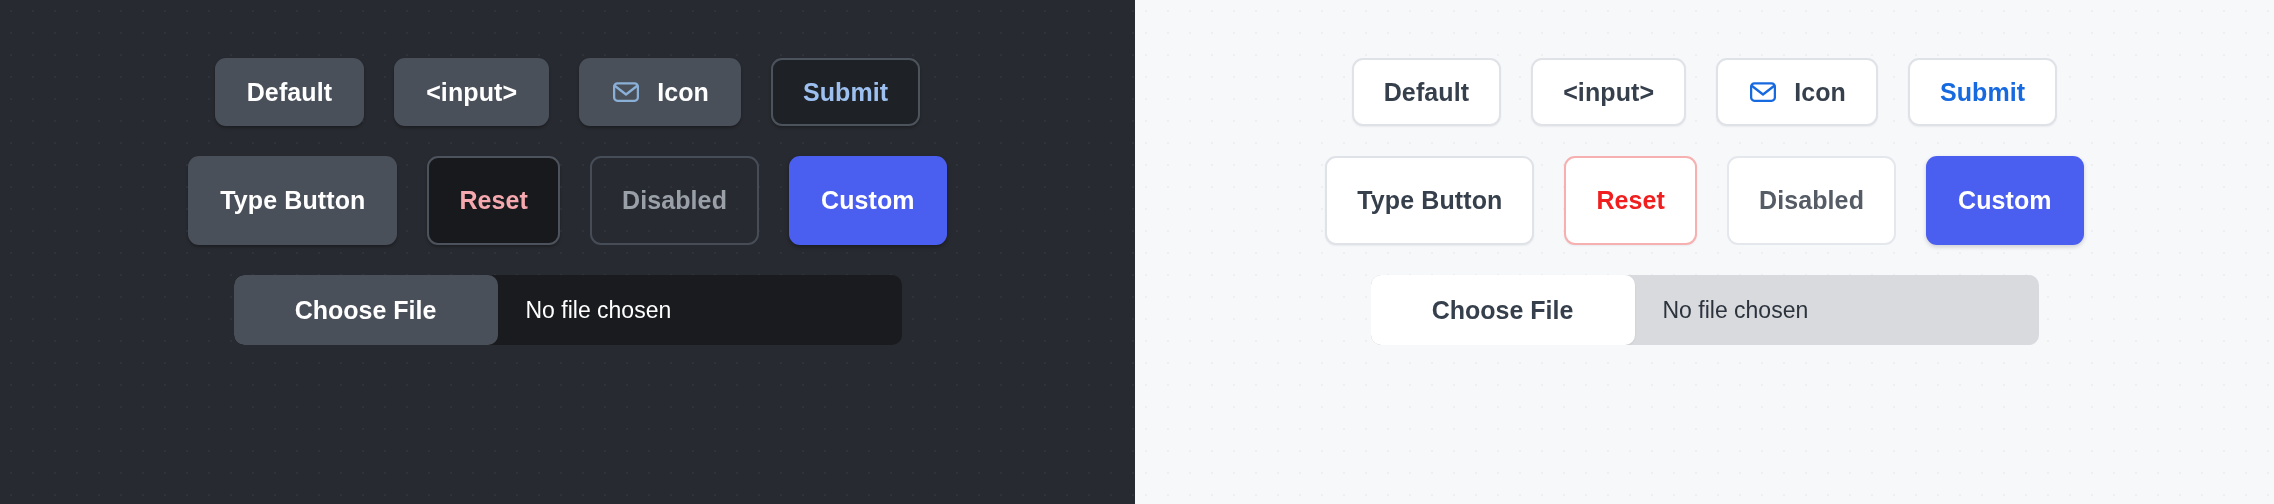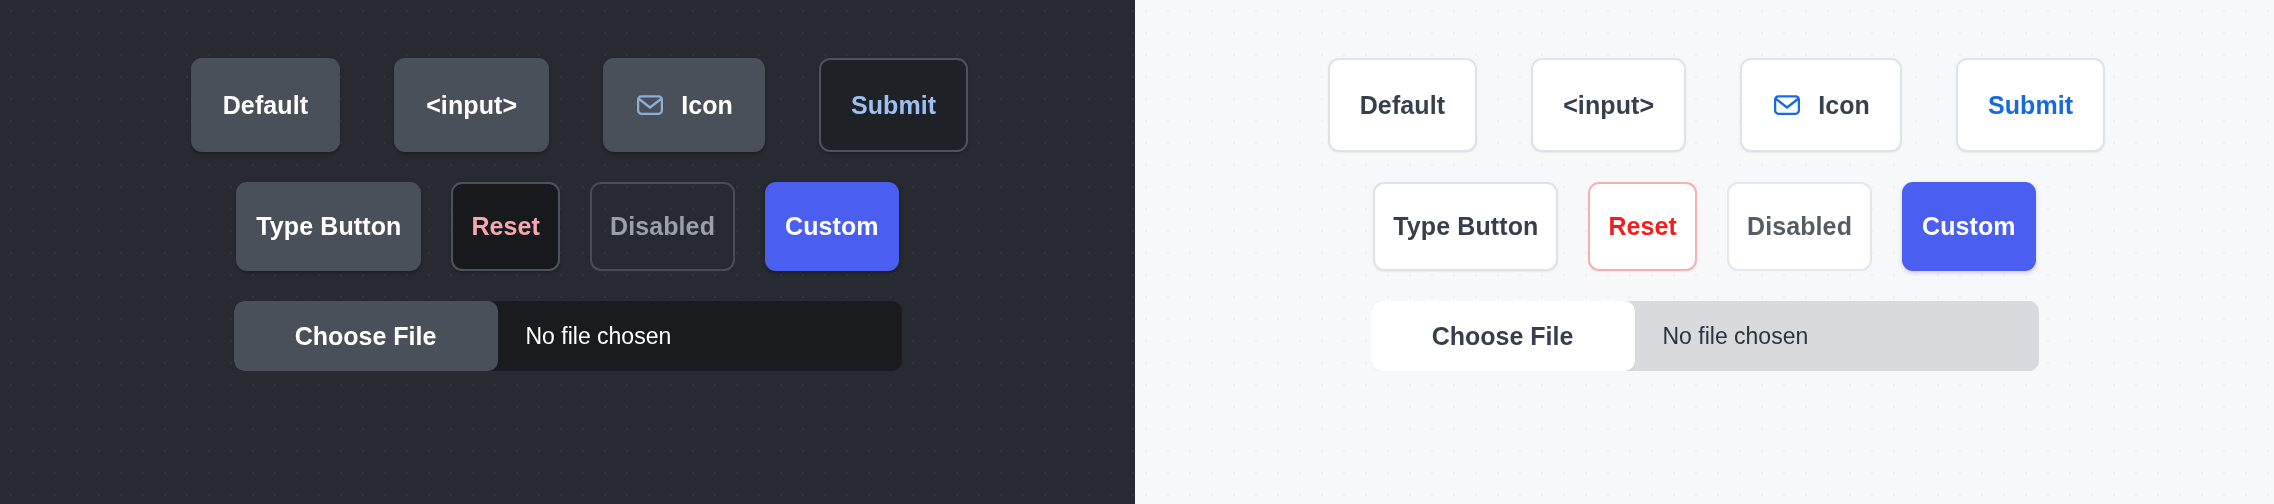--- a/index.html
+++ b/index.html
@@ -61,22 +61,22 @@
     box-sizing: border-box;
     display: inline-flex;
     align-items: center;
     justify-content: center;
     gap: 16px;
     white-space: nowrap;
     letter-spacing: 0.1px;
     cursor: pointer;
     line-height: 1;
   }
-  .h1 { height: 94px; padding: 0 30px; margin-left: 24px; }
-  .h2 { height: 89px; padding: 0 18px; }
+  .h1 { height: 68px; padding: 0 30px; }
+  .h2 { height: 89px; padding: 0 30px; }
 
   
   .d-default,
   .d-input,
   .d-icon,
   .d-type {
     background: #4a5059;
     color: #ffffff;
     border-color: transparent;
     box-shadow: 0 2px 3px rgba(0,0,0,0.28);

